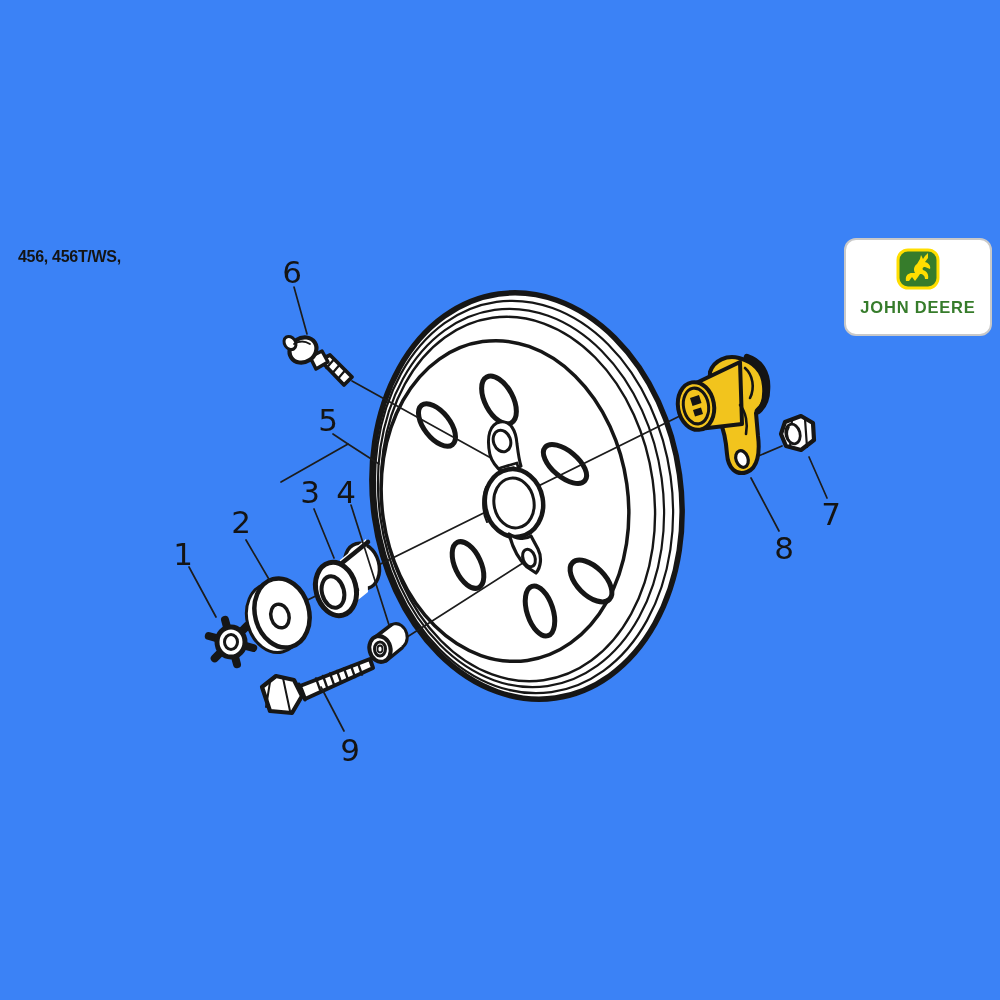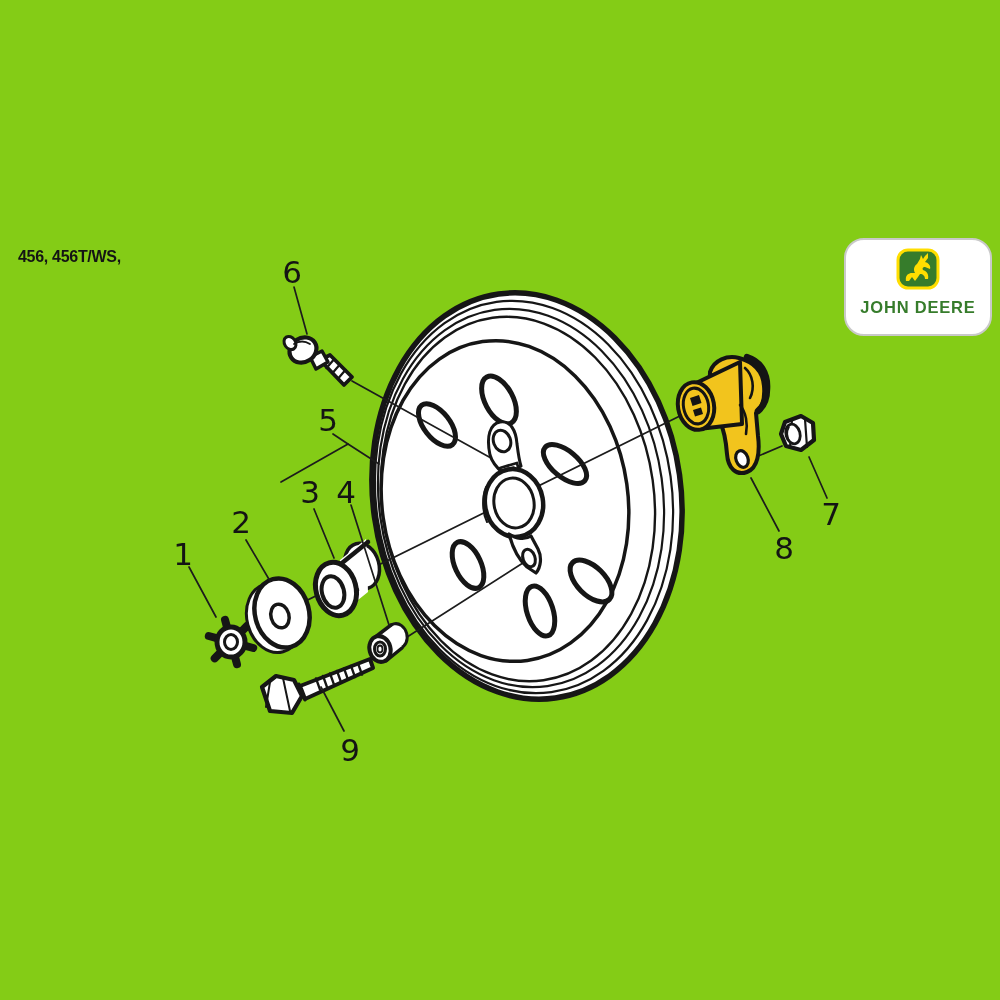--- a/index.html
+++ b/index.html
@@ -1,22 +1,22 @@
 <!DOCTYPE html>
 <html><head>
 <meta charset="utf-8">
 <style>
   html,body{margin:0;padding:0;background:#ffffff;}
-  #page{position:relative;width:1000px;height:1000px;background:#84cc16;overflow:hidden;
+  #page{position:relative;width:1000px;height:1000px;background:#3b82f6;overflow:hidden;
         font-family:"Liberation Sans",sans-serif;}
   #title-block{position:absolute;left:18px;top:240px;color:#141414;
 romana               font-size:26px;line-height:34px;font-weight:700;letter-spacing:-0.3px;}
   #diagram-svg{position:absolute;left:0;top:0;}
   #logo-card{position:absolute;left:844px;top:238px;width:144px;height:94px;
-             background:#ffffff;border:2px solid #c9c9c9;border-radius:20px;
+             background:#ffffff;border:2px solid #c9c9c9;border-radius:12px;
              display:flex;flex-direction:column;align-items:center;justify-content:flex-start;}
   #logo-wordmark{margin-top:3px;font-size:16.5px;font-weight:700;letter-spacing:0.8px;
                  color:#367C2B;white-space:nowrap;}
   .lbl{font-family:"DejaVu Sans",sans-serif;font-size:31px;fill:#141414;}
 </style>
 </head>
 <body>
 
 <div id="page">
 

